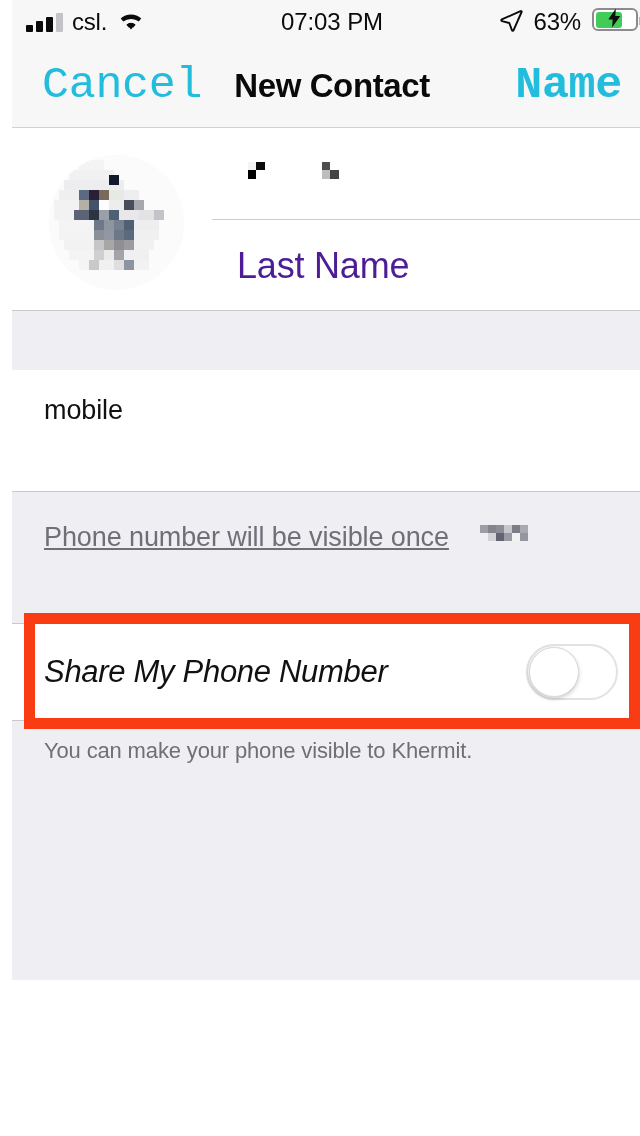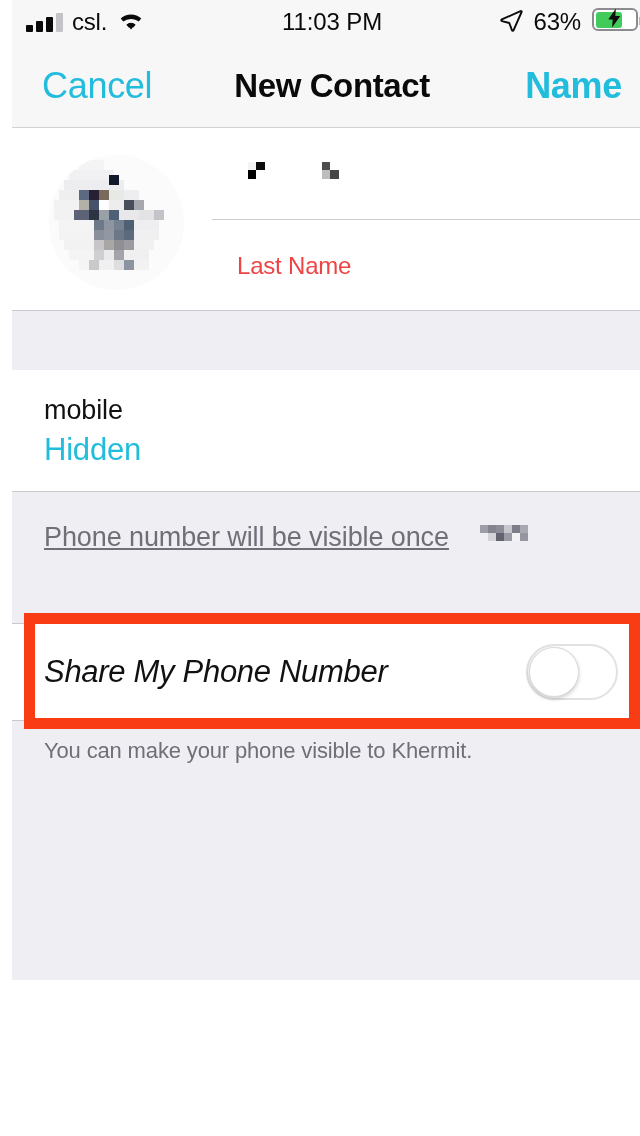--- a/index.html
+++ b/index.html
@@ -126,28 +126,28 @@
     top: 44px; left: 0;
     width: 640px;
     height: 84px;
     background: #f7f7f8;
     border-bottom: 1px solid #d2d2d6;
     box-sizing: border-box;
     display: flex;
     align-items: center;
   }
   .nav-btn {
-    font-size: 36px;
+    font-size: 45px;
     color: #22bcdc;
     cursor: pointer;
     line-height: 1;
     background: none;
     border: 0;
     padding: 0;
-    font-family: Liberation Sans, sans-serif;
+    font-family: Liberation Mono, monospace;
     letter-spacing: -0.3px;
   }
   .nav-cancel { position: absolute; left: 30px; }
   .nav-done { position: absolute; right: 30px; font-weight: bold; }
   .nav-title {
     width: 640px;
     text-align: center;
     font-size: 33px;
     font-weight: bold;
     color: #0a0a0a;
@@ -191,22 +191,22 @@
   }
   .field-first { border-bottom: 1px solid #ccccd1; }
   .redact-inline {
     display: flex;
     align-items: center;
     gap: 36px;
     padding-left: 25px;
     margin-top: -8px;
   }
   .placeholder-text {
-    font-size: 24px;
-    color: #ef4444;
+    font-size: 36px;
+    color: #4c1d95;
     padding-left: 25px;
     letter-spacing: -0.2px;
   }
 
   
   .gap-band {
     position: absolute;
     top: 311px; left: 0;
     width: 640px;
     height: 67px;
@@ -361,21 +361,21 @@
       <span class="wifi-icon">
         <svg width="30" height="22" viewBox="0 0 30 22">
           <path d="M15 19.6l4.2-5.1a6.6 6.6 0 0 0-8.4 0z" fill="#0b0b0b"></path>
           <path d="M15 8.9c2.9 0 5.6 1 7.7 2.7l2.6-3.2A16 16 0 0 0 15 4.5c-3.9 0-7.5 1.4-10.3 3.9l2.6 3.2A11.8 11.8 0 0 1 15 8.9z" fill="#0b0b0b"></path>
           <path d="M15 13.1c1.7 0 3.3.6 4.6 1.6l-2.3 2.8a3.6 3.6 0 0 0-4.6 0l-2.3-2.8c1.3-1 2.9-1.6 4.6-1.6z" fill="#0b0b0b"></path>
         </svg>
       </span>
     </div>
 
     <div class="status-center">
-      <span class="clock">11:03 PM</span>
+      <span class="clock">07:03 PM</span>
     </div>
 
     <div class="status-right">
       <span>
         <svg width="24" height="24" viewBox="0 0 24 24">
           <path d="M21.5 3.2 2.8 11.4c-.8.4-.7 1.5.2 1.7l7.3 1.9 2.6 7.1c.3.8 1.4.8 1.7 0l8-18.1c.3-.7-.4-1.3-1.1-.8z" fill="none" stroke="#0b0b0b" stroke-width="1.9" stroke-linejoin="round"></path>
         </svg>
       </span>
       <span class="battery-pct">63%</span>
       <span class="battery">
@@ -479,21 +479,20 @@
       <div class="field-row">
         <span class="placeholder-text">Last Name</span>
       </div>
     </div>
   </div>
 
   <div class="gap-band"></div>
 
   <div class="phone-section">
     <div class="phone-label">mobile</div>
-    <div class="phone-value">Hidden</div>
   </div>
 
   <div class="footer-note">
     <div class="line">
       <span>Phone number will be visible once</span>
       <span style="display:inline-block;margin-left:22px;">
         <svg width="66" height="32" viewBox="0 0 8 4" shape-rendering="crispEdges">
           <rect width="8" height="4" fill="#efeef3"></rect>
           <rect x="1" y="1" width="1" height="1" fill="#9d9da7"></rect>
           <rect x="2" y="1" width="1" height="1" fill="#84848f"></rect>

